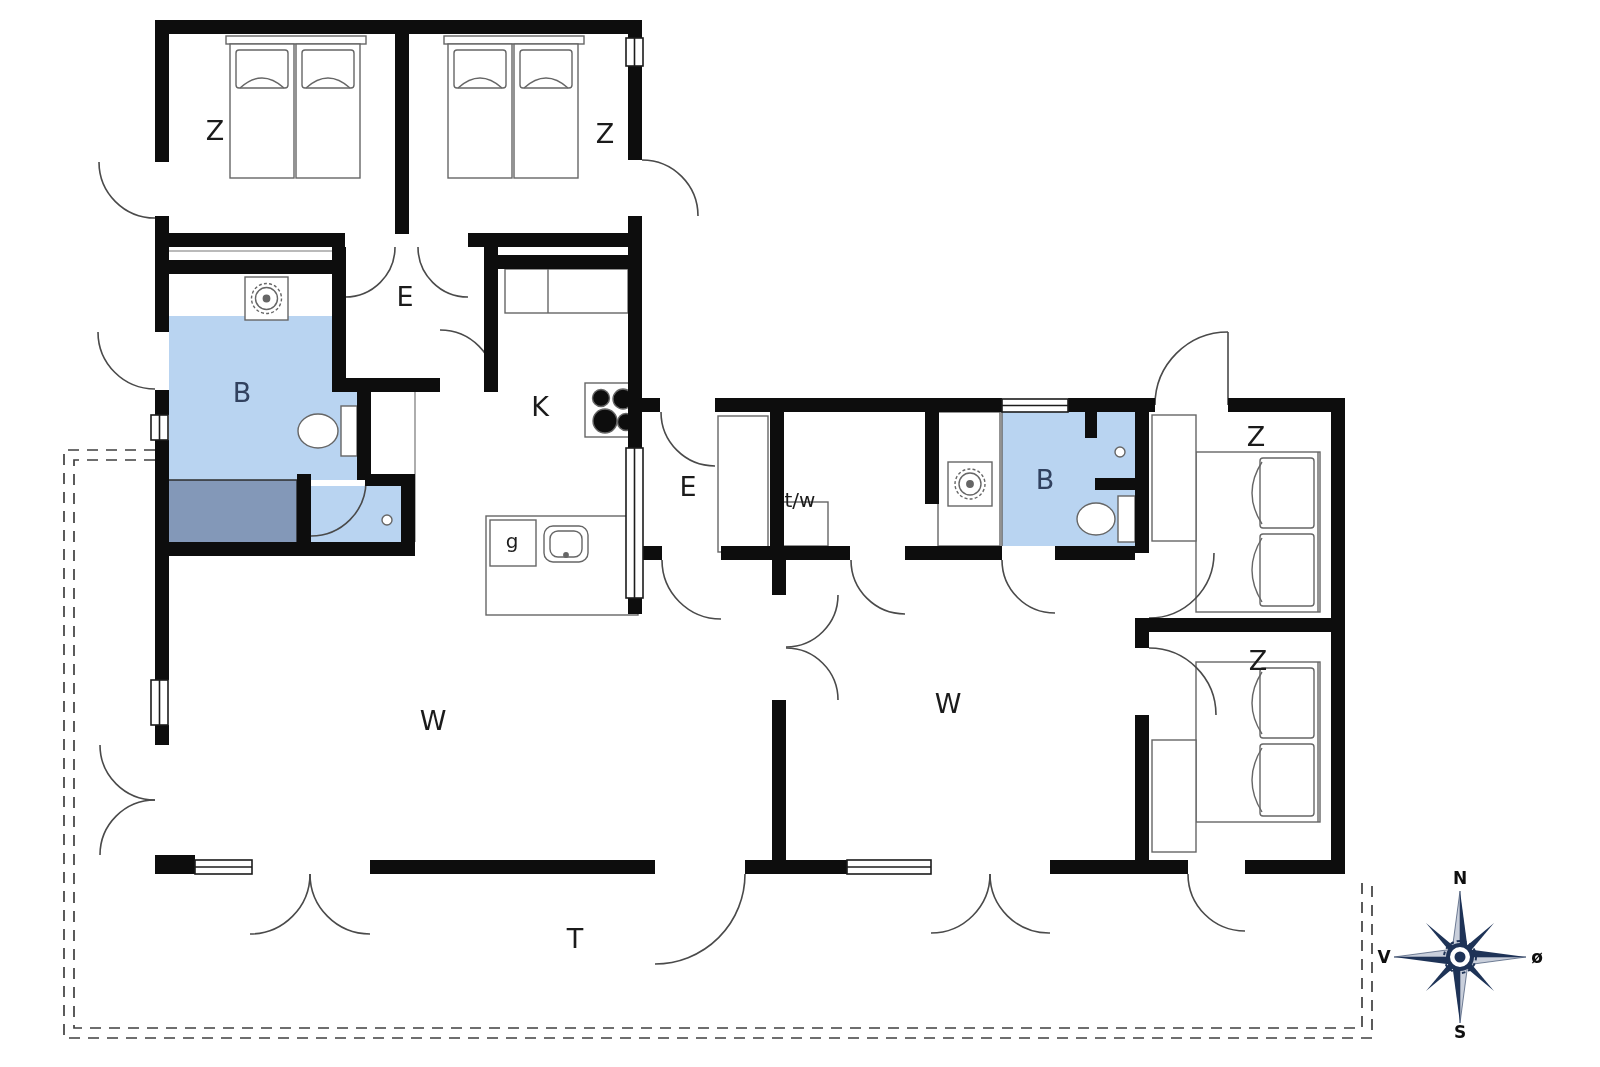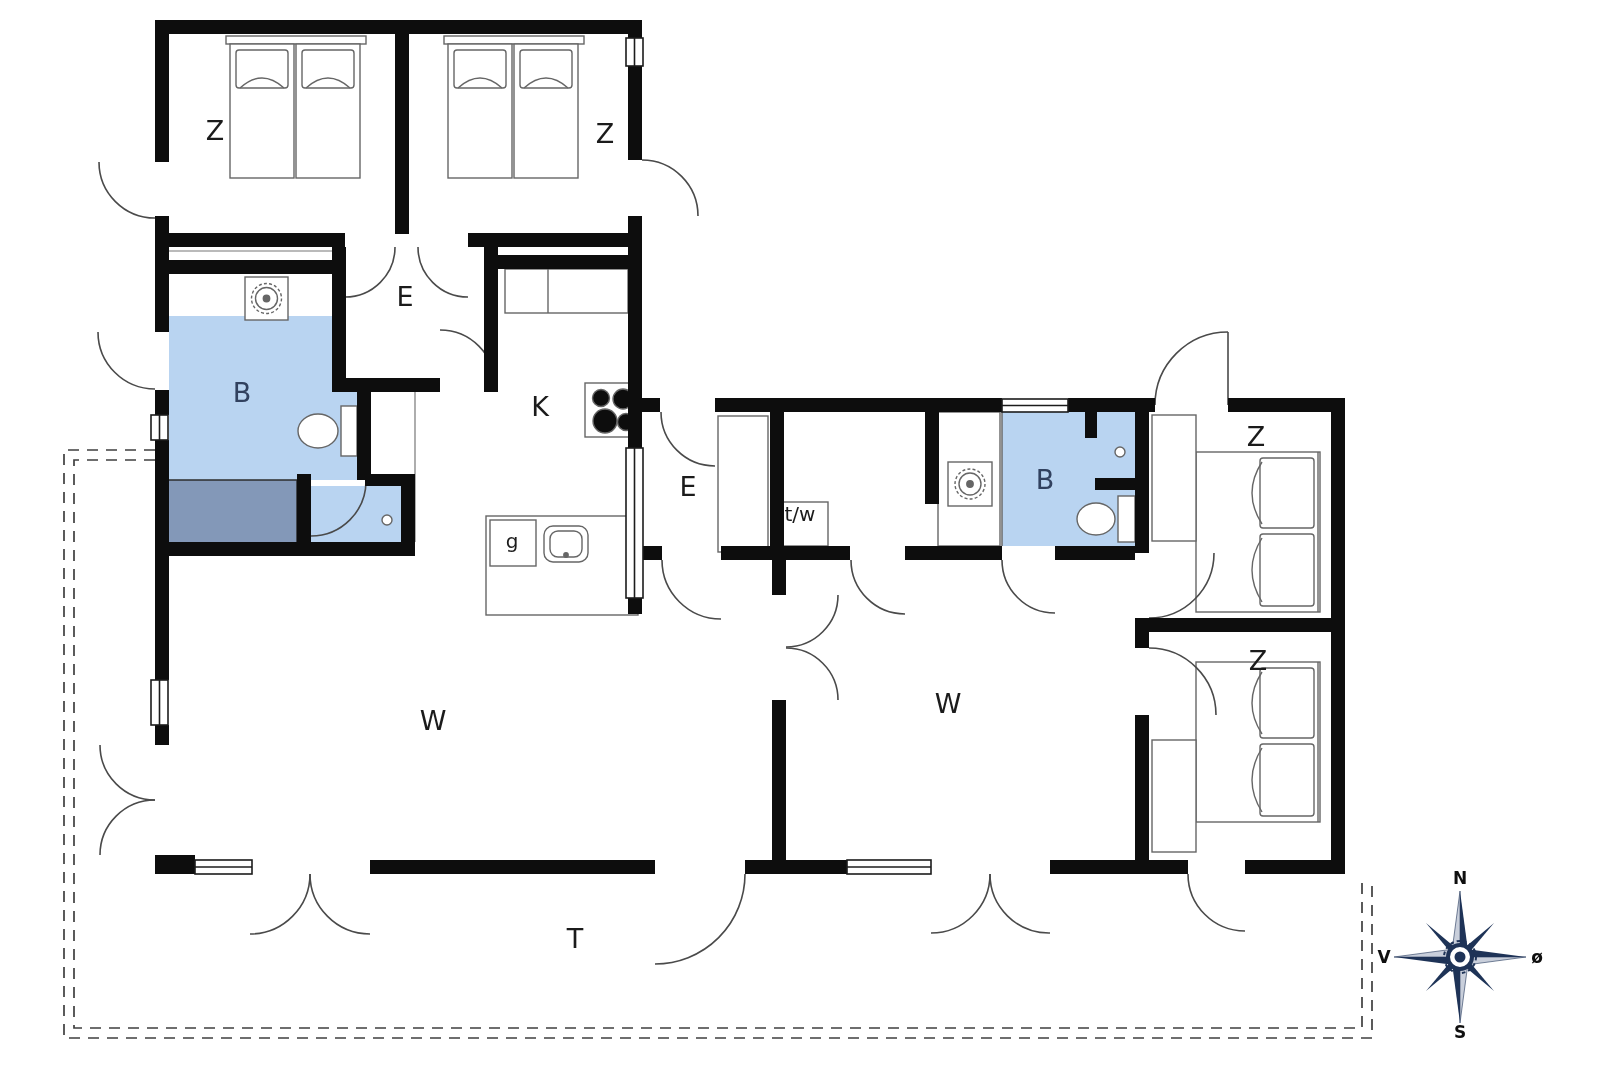--- a/index.html
+++ b/index.html
@@ -274,21 +274,21 @@
     <circle r="5.5" fill="#1e3357"></circle>
   </g>
 </svg>
 
   <div class="room-label" style="left:215px;top:130px">Z</div>
   <div class="room-label" style="left:605px;top:133px">Z</div>
   <div class="room-label" style="left:405px;top:296px">E</div>
   <div class="room-label blue" style="left:242px;top:392px">B</div>
   <div class="room-label" style="left:540px;top:406px">K</div>
   <div class="room-label" style="left:688px;top:486px">E</div>
-  <div class="room-label small" style="left:800px;top:514px">t/w</div>
+  <div class="room-label small" style="left:800px;top:500px">t/w</div>
   <div class="room-label small" style="left:512px;top:541px">g</div>
   <div class="room-label blue" style="left:1045px;top:479px">B</div>
   <div class="room-label" style="left:1256px;top:436px">Z</div>
   <div class="room-label" style="left:1258px;top:660px">Z</div>
   <div class="room-label" style="left:433px;top:720px">W</div>
   <div class="room-label" style="left:948px;top:703px">W</div>
   <div class="room-label" style="left:575px;top:938px">T</div>
 
   <div class="compass-label" style="left:1460px;top:878px">N</div>
   <div class="compass-label" style="left:1460px;top:1032px">S</div>

